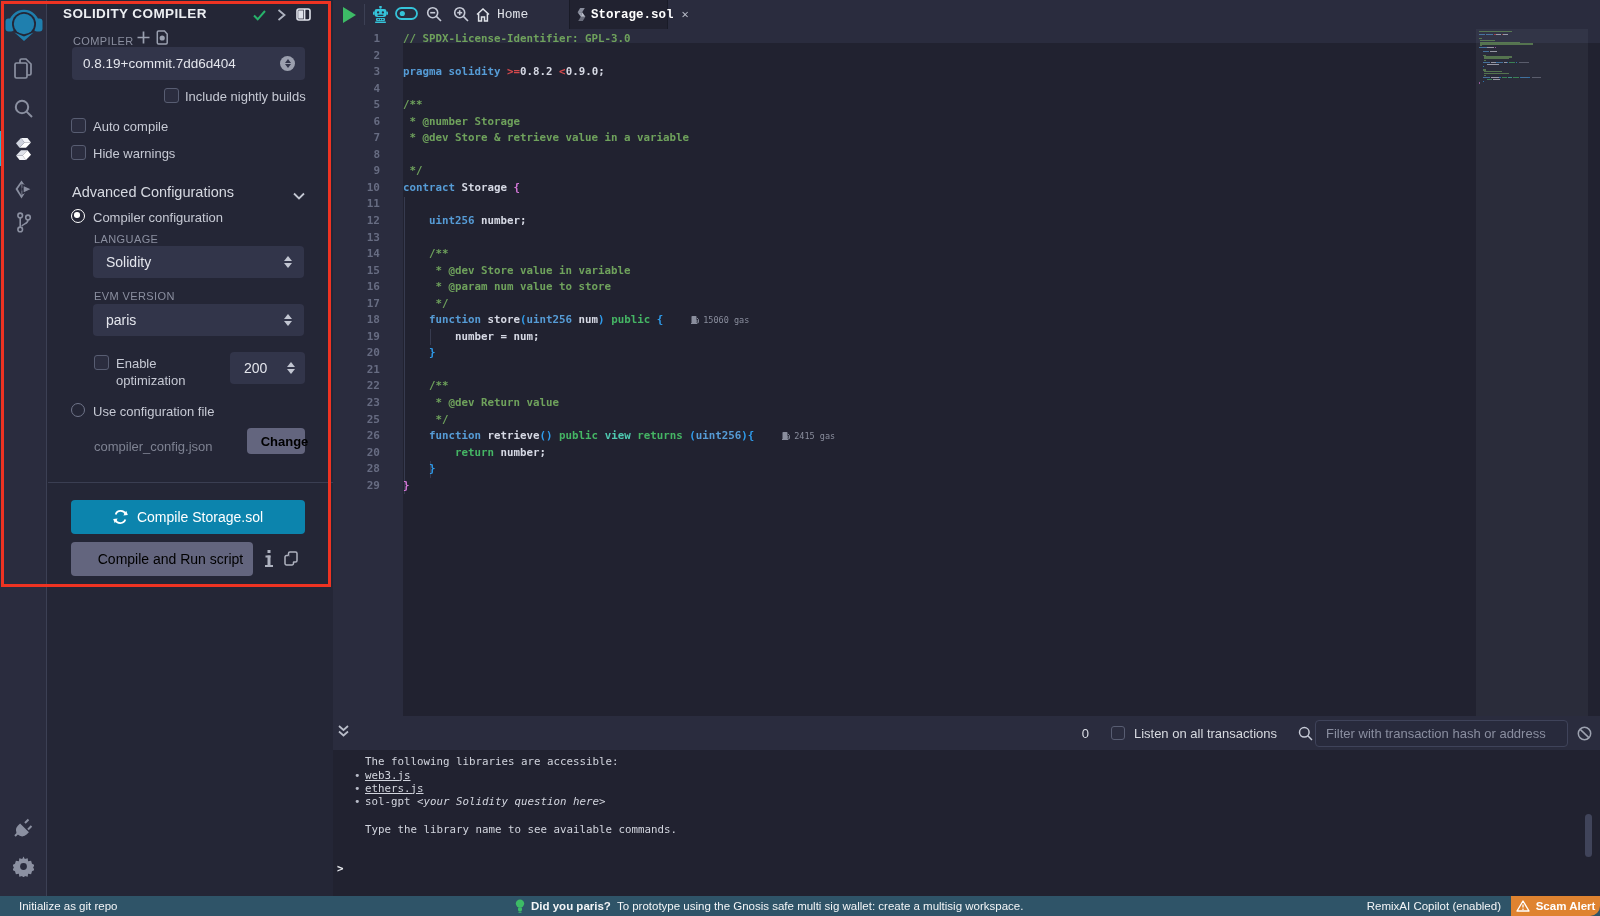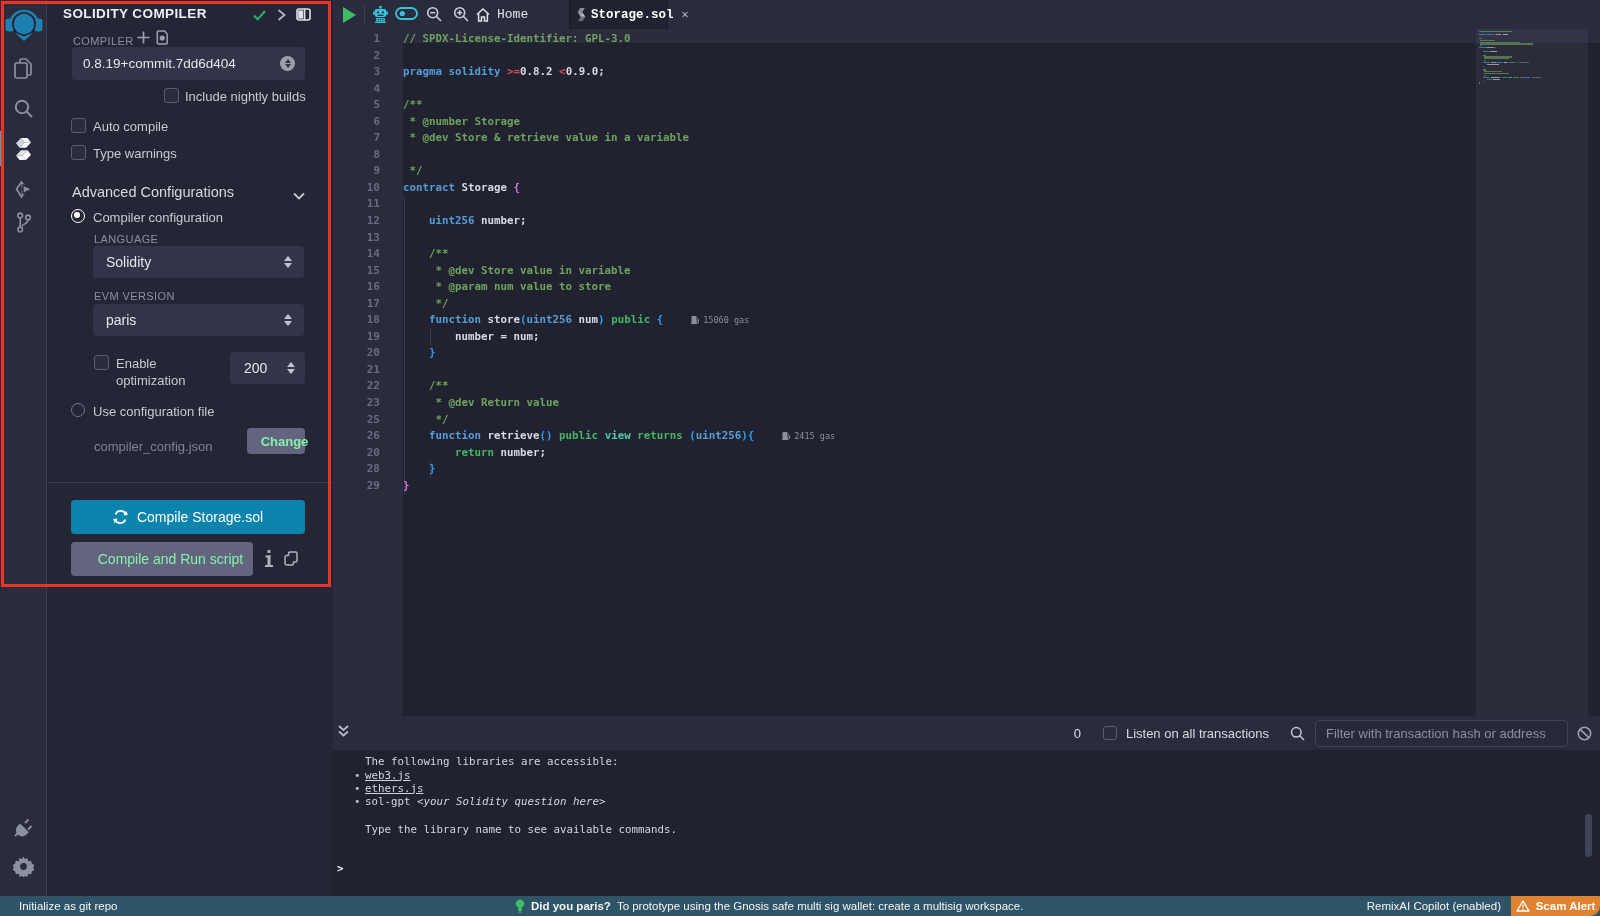--- a/index.html
+++ b/index.html
@@ -29,21 +29,21 @@
   .sort-circle i.dn { border-top:4px solid #32354a; }
   .cb { position:absolute; width:15px; height:15px; border:1px solid #585d72; border-radius:3px; background:#2b2d3f; }
   .cb-label { position:absolute; font-size:13px; color:#c6c9d4; }
   .radio { position:absolute; width:14px; height:14px; border-radius:50%; }
   .radio.sel { border:1.8px solid #ffffff; }
   .radio.sel::after { content:""; position:absolute; left:2.4px; top:2.4px; width:5.6px; height:5.6px; border-radius:50%; background:#fff; }
   .radio.unsel { border:1.5px solid #70758a; }
   .adv-title { position:absolute; left:24px; top:184px; font-size:14.5px; color:#d6d9e1; }
   .sep-line { position:absolute; left:0; right:0; top:482px; height:1px; background:#3a3e52; }
   .btn-primary { position:absolute; left:23px; top:500px; width:234px; height:34px; background:#0c84ad; border:none; border-radius:4px; color:#fff; font-size:14px; font-family:"Liberation Sans",sans-serif; display:flex; align-items:center; justify-content:center; gap:9px; }
-  .btn-secondary { position:absolute; background:#63657e; border:none; border-radius:4px; color:#86efac; font-family:"Liberation Sans",sans-serif; display:flex; align-items:center; justify-content:center;padding-left:17px; }
+  .btn-secondary { position:absolute; background:#63657e; border:none; border-radius:4px; color:#000000; font-family:"Liberation Sans",sans-serif; display:flex; align-items:center; justify-content:center;padding-left:17px; }
   .ghost-ico { position:absolute; color:#aeb2bf; }
 
   
   .annotation { position:absolute; left:1px; top:1px; width:330px; height:586px; border:3px solid #ee3322; pointer-events:none; z-index:50; }
 
   
   .editor { position:absolute; left:333px; top:0; width:1267px; height:716px; background:#212230; }
   .toolbar { position:absolute; left:0; top:0; width:100%; height:43px; background:#2a2c3e;font-family:Liberation Mono, monospace; }
   .tb-sep { position:absolute; left:31px; top:4px; width:1px; height:21px; background:#3c4054; }
   .tab { position:absolute; top:0; height:29px; display:flex; align-items:center; }
@@ -203,21 +203,21 @@
         </span>
     </div>
 
     <span class="cb" style="left:116px;top:88px"></span>
     <span class="cb-label" style="left:137px;top:89px">Include nightly builds</span>
 
     <span class="cb" style="left:23px;top:118px"></span>
     <span class="cb-label" style="left:45px;top:119px">Auto compile</span>
 
     <span class="cb" style="left:23px;top:145px"></span>
-    <span class="cb-label" style="left:45px;top:146px">Type warnings</span>
+    <span class="cb-label" style="left:45px;top:146px">Hide warnings</span>
 
     <div class="adv-title">Advanced Configurations</div>
     <div class="hdr-ico" style="left:245px;top:188px">
       <svg width="12" height="8" viewBox="0 0 12 8" fill="none" stroke="#c3c7d2" stroke-width="1.8">
           <path d="M1 1.5 L6 6.5 L11 1.5"></path>
         </svg>
     </div>
 
     <span class="radio sel" style="left:23px;top:209px"></span>
     <span class="cb-label" style="left:45px;top:210px">Compiler configuration</span>
@@ -462,21 +462,21 @@
       <div class="grow"></div>
       <span class="term-count">0</span>
       <span class="term-cb" style="margin-left:22px"></span>
       <span class="term-listen" style="margin-left:9px">Listen on all transactions</span>
       <span style="margin-left:21px;display:flex">
         <svg width="15" height="15" viewBox="0 0 15 15" fill="none" stroke="#c6cad6" stroke-width="1.5">
           <circle cx="6.3" cy="6.3" r="4.8"></circle>
             <line x1="9.8" y1="9.8" x2="14" y2="14"></line>
         </svg>
       </span>
-      <input class="term-filter" style="margin-left: 10px;" placeholder="Filter with transaction hash or address">
+      <input class="term-filter" style="margin-left: 2px;" placeholder="Filter with transaction hash or address">
       <span style="margin-left:9px;margin-right:8px;display:flex">
         <svg width="15" height="15" viewBox="0 0 15 15" fill="none" stroke="#9da2b0" stroke-width="1.5">
           <circle cx="7.5" cy="7.5" r="6.2"></circle>
             <line x1="3.2" y1="3.4" x2="11.8" y2="11.6"></line>
         </svg>
       </span>
     </div>
     <div class="term-body" id="term-body">
       <div class="prompt">&gt;</div>
       <div class="term-scroll"></div>

